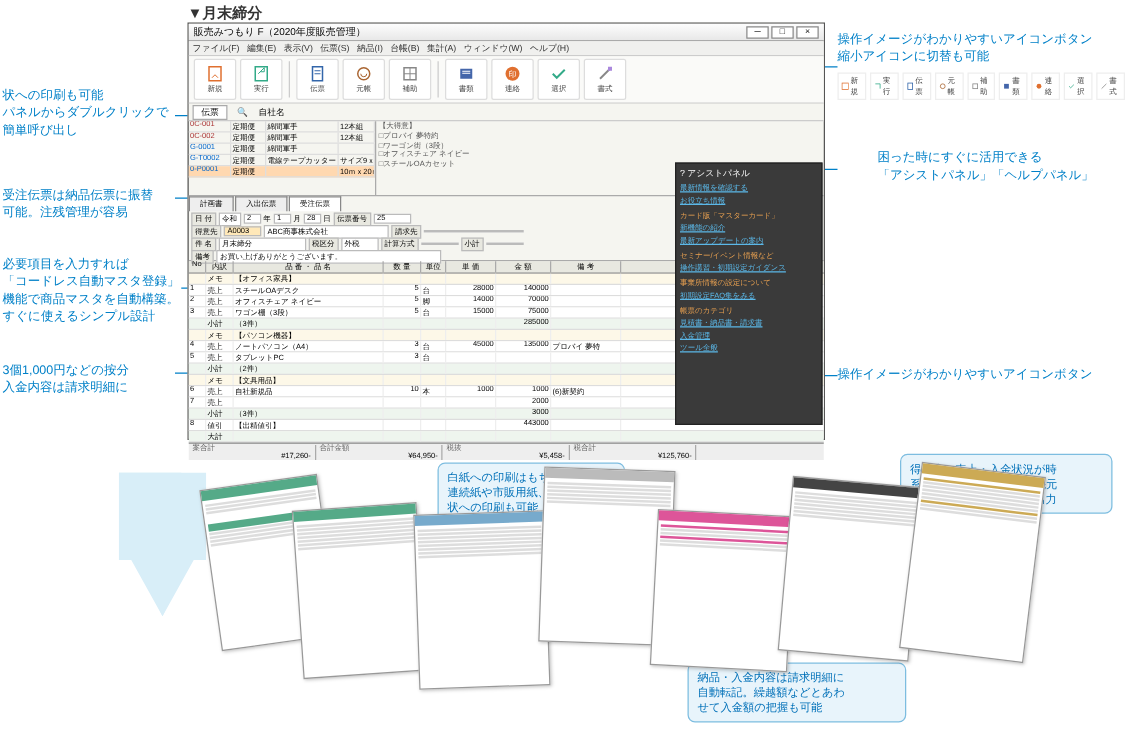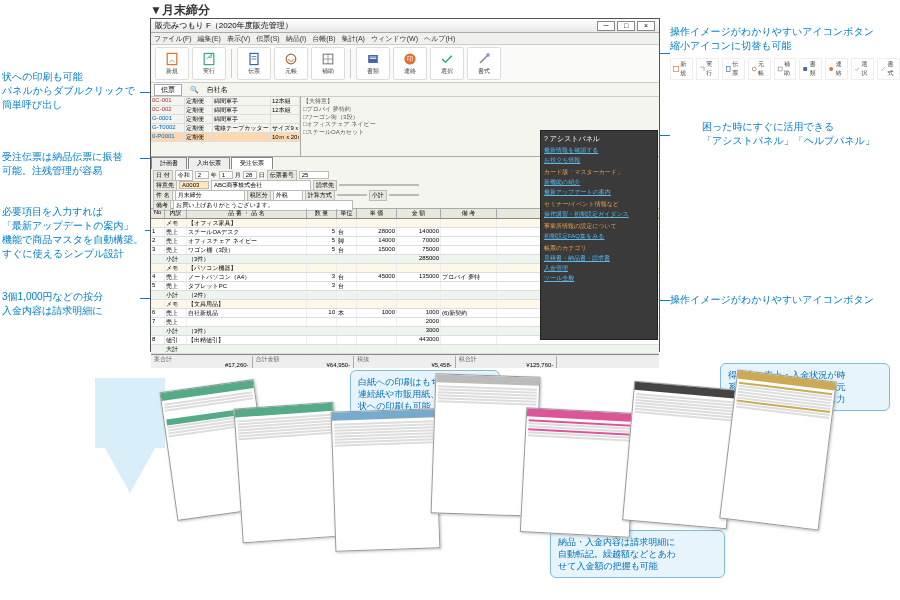--- a/index.html
+++ b/index.html
@@ -64,21 +64,21 @@
 <div class="section-title">▼月末締分</div>
 
 <div class="ann" style="left: 2px; top: 70px; width: 140px; white-space: pre-line;">状への印刷も可能
 パネルからダブルクリックで
 簡単呼び出し</div>
 <div class="ann-line" style="left:140px;top:92px;width:52px;height:1px"></div>
 <div class="ann" style="left: 2px; top: 150px; width: 140px; white-space: pre-line;">受注伝票は納品伝票に振替
 可能。注残管理が容易</div>
 <div class="ann-line" style="left:140px;top:158px;width:22px;height:1px"></div>
 <div class="ann" style="left: 2px; top: 205px; width: 145px; white-space: pre-line;">必要項目を入力すれば
-「最新アップデートの案内」
+「コードレス自動マスタ登録」
 機能で商品マスタを自動構築。
 すぐに使えるシンプル設計</div>
 <div class="ann-line" style="left:145px;top:230px;width:20px;height:1px"></div>
 <div class="ann" style="left: 2px; top: 290px; width: 140px; white-space: pre-line;">3個1,000円などの按分
 入金内容は請求明細に</div>
 <div class="ann-line" style="left:140px;top:298px;width:25px;height:1px"></div>
 
 <div class="ann" style="left: 670px; top: 25px; width: 225px; white-space: pre-line;">操作イメージがわかりやすいアイコンボタン
 縮小アイコンに切替も可能</div>
 <div class="ann-line" style="left:505px;top:53px;width:165px;height:1px"></div>

